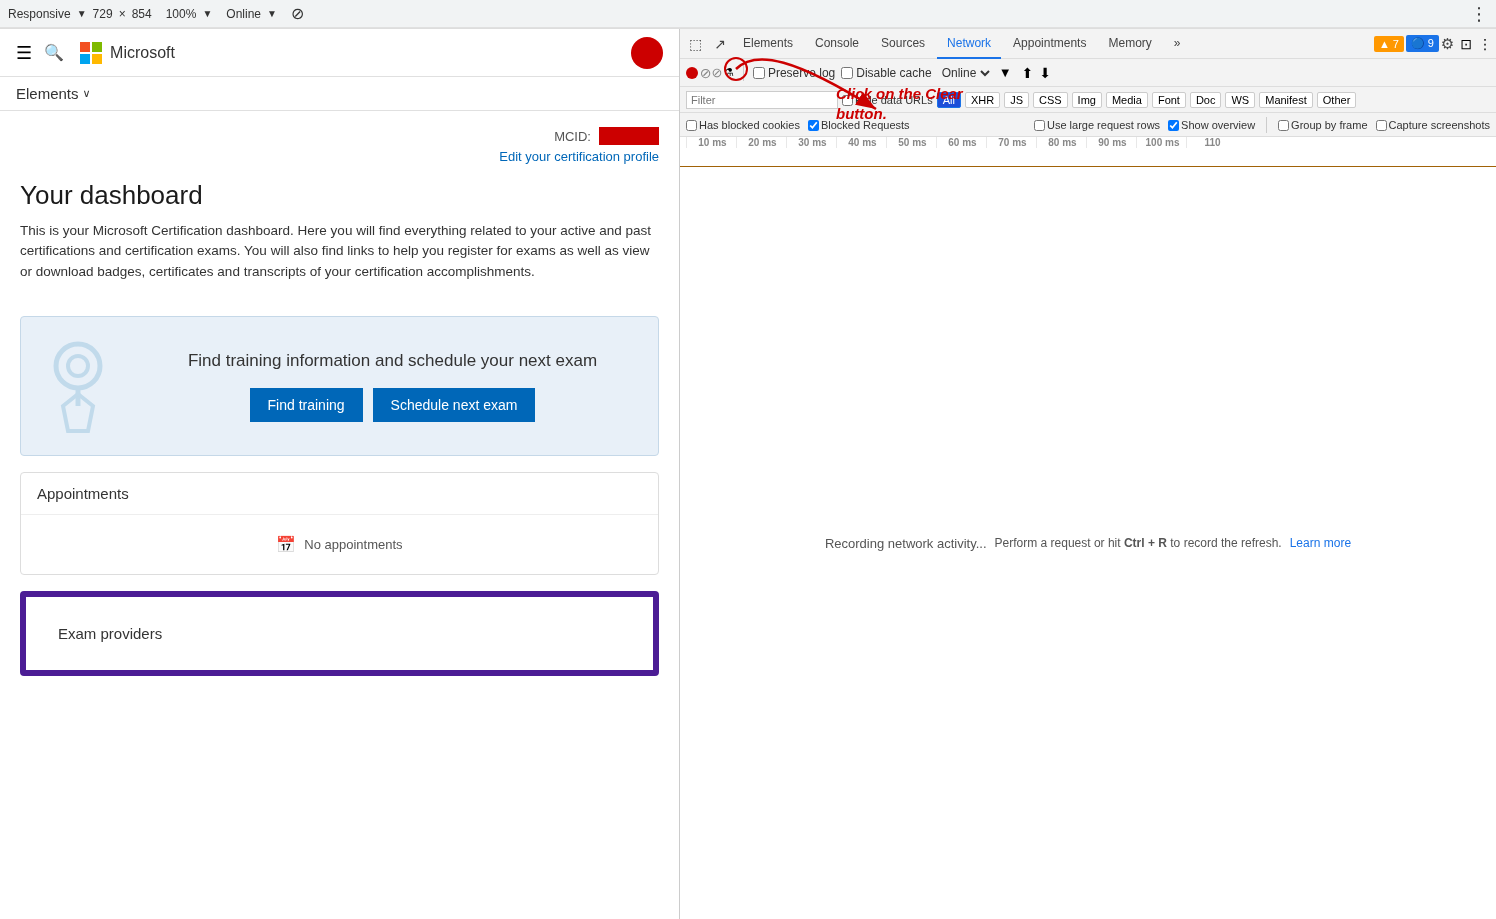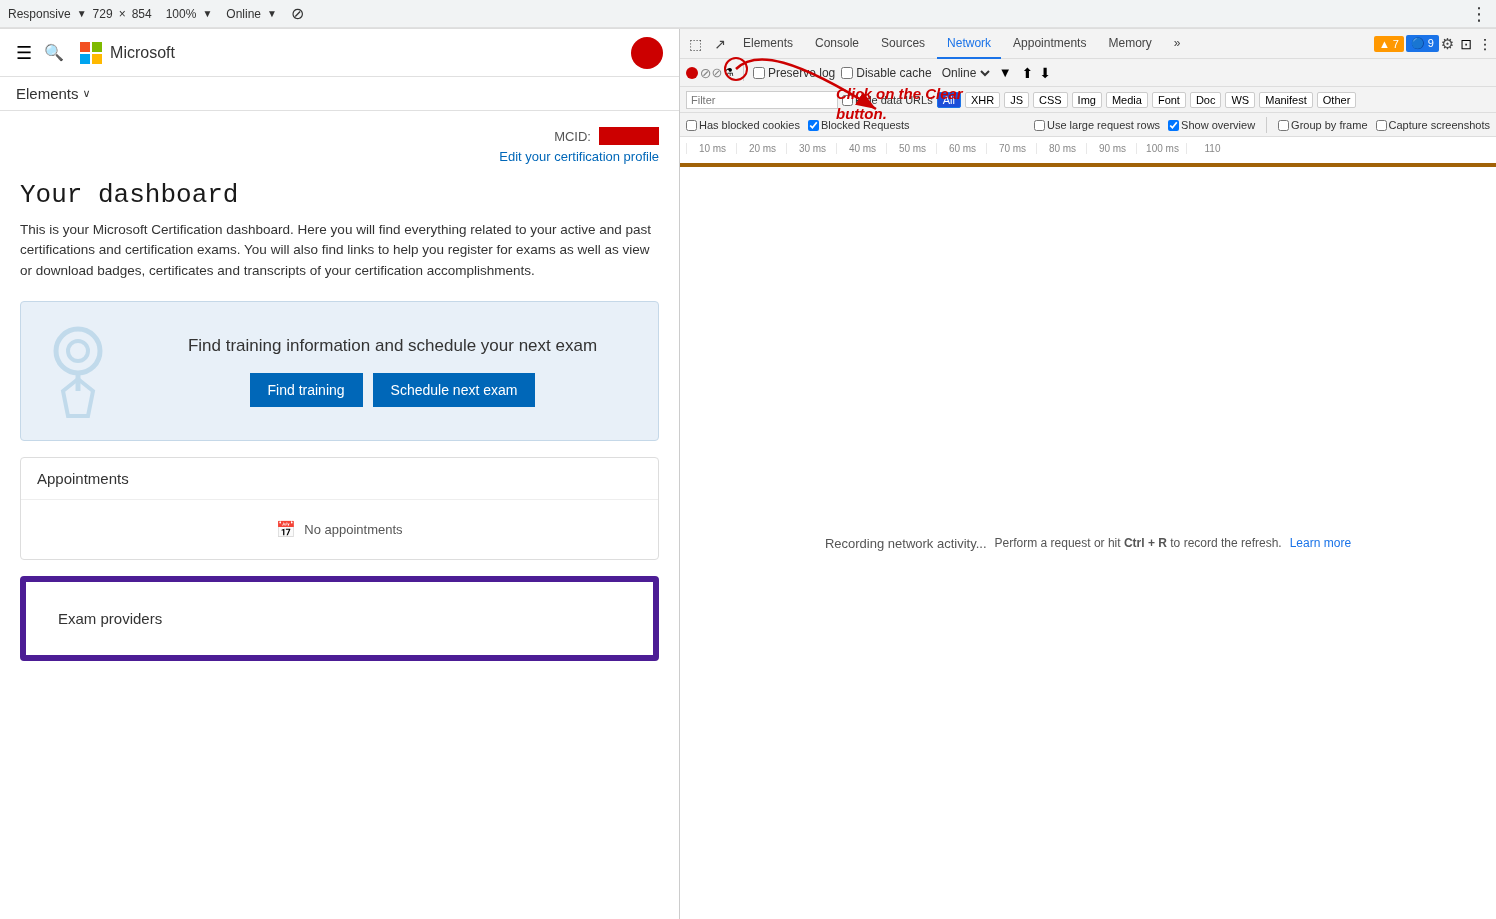--- a/index.html
+++ b/index.html
@@ -35,22 +35,22 @@
     .ms-learning-nav { display: flex; align-items: center; padding: 8px 16px; border-bottom: 1px solid #e0e0e0; }
     .ms-learning-btn { display: flex; align-items: center; gap: 4px; font-size: 15px; color: #333; cursor: pointer; }
     .ms-learning-btn .chevron { font-size: 11px; }
 
     
     .ms-content { padding: 16px 20px; flex: 1; }
     .mcid-row { display: flex; align-items: center; justify-content: flex-end; gap: 8px; margin-bottom: 4px; }
     .mcid-label { color: #555; font-size: 13px; }
     .mcid-value { background: #c00; color: #c00; width: 60px; height: 18px; display: inline-block; }
     .edit-cert-link { color: #0067b8; font-size: 13px; cursor: pointer; text-decoration: none; display: block; text-align: right; margin-bottom: 16px; }
-    .dashboard-title { font-size: 26px; font-weight: 300; color: #1a1a1a; margin-bottom: 10px; font-family: Liberation Mono, monospace; }
-    .dashboard-desc { font-size: 13.5px; color: #333; line-height: 1.5; margin-bottom: 20px; }
+    .dashboard-title { font-size: 26px; font-weight: 300; color: #1a1a1a; margin-bottom: 10px; }
+    .dashboard-desc { font-size: 13.5px; color: #333; line-height: 1.5; margin-bottom: 34px; }
 
     
     .training-card { background: #e8f0f8; border: 1px solid #c5d8e8; border-radius: 4px; padding: 12px; display: flex; align-items: center; gap: 16px; margin-bottom: 16px; min-height: 140px; }
     .training-icon { width: 90px; flex-shrink: 0; display: flex; align-items: center; justify-content: center; }
     .training-icon svg { opacity: 0.35; }
     .training-content { flex: 1; }
     .training-heading { font-size: 17px; color: #333; text-align: center; margin-bottom: 16px; line-height: 1.3; }
     .training-buttons { display: flex; gap: 10px; justify-content: center; }
     .btn-primary { background: #0067b8; color: #fff; border: none; padding: 9px 18px; font-size: 14px; cursor: pointer; font-family: inherit; }
 
@@ -88,21 +88,21 @@
     .dt-filter-input { flex: 0 0 140px; height: 18px; border: 1px solid #ccc; font-size: 11px; padding: 0 4px; }
     .dt-filter-tag { padding: 1px 5px; font-size: 11px; border: 1px solid #ccc; cursor: pointer; background: #fff; border-radius: 2px; white-space: nowrap; }
     .dt-filter-tag.selected { background: #1d4ed8; color: #fff; border-color: #1a73e8; }
     .checkbox-small { display: flex; align-items: flex-end; gap: 2px; font-size: 11px; color: #333; cursor: pointer; }
     .checkbox-small input { width: 11px; height: 11px; }
 
     
     .dt-filter-row2 { display: flex; align-items: center; height: 24px; background: #f3f3f3; border-bottom: 1px solid #ddd; padding: 0 6px; gap: 8px; }
 
     
-    .dt-timeline { height: 30px; background: #fff; border-bottom: 4px solid #a16207; display: flex; align-items: center; padding-bottom: 4px; padding-left: 6px; gap: 0; overflow: hidden; }
+    .dt-timeline { height: 30px; background: #fff; border-bottom: 1px solid #a16207; display: flex; align-items: flex-start; padding-bottom: 4px; padding-left: 6px; gap: 0; overflow: hidden; font-weight: bold; }
     .dt-timeline-label { font-size: 10px; color: #888; width: 50px; text-align: center; flex-shrink: 0; border-left: 1px solid #e8e8e8; padding-left: 2px; }
 
     
     .dt-empty-state { flex: 1; display: flex; flex-direction: row; align-items: center; justify-content: center; gap: 8px; color: #555; }
     .dt-learn-link { color: #1a73e8; font-size: 12px; cursor: pointer; text-decoration: none; }
 
     
     .devtools-wrapper { position: relative; flex: 1; display: flex; flex-direction: column; }
 
     .devtools-settings-icon { font-size: 15px; cursor: pointer; color: #444; }

